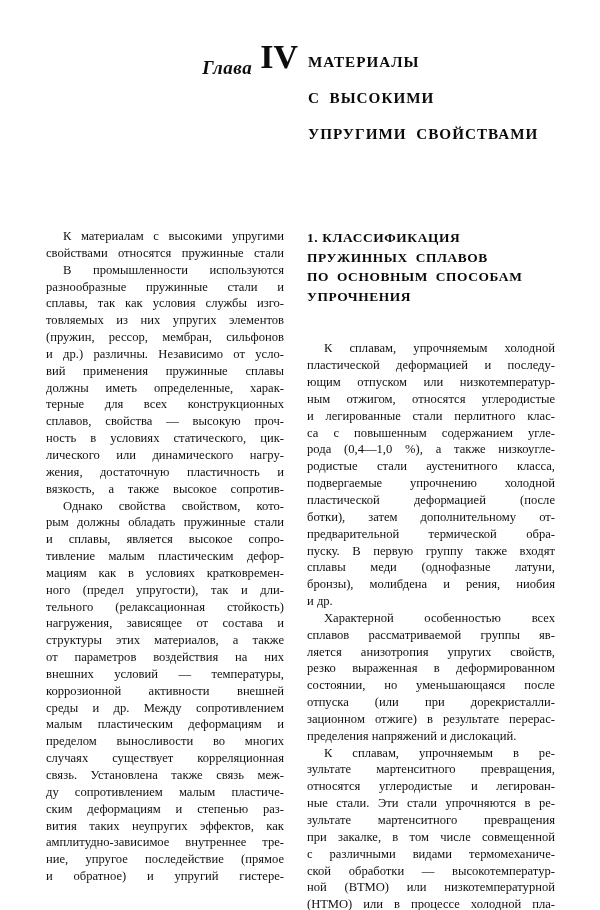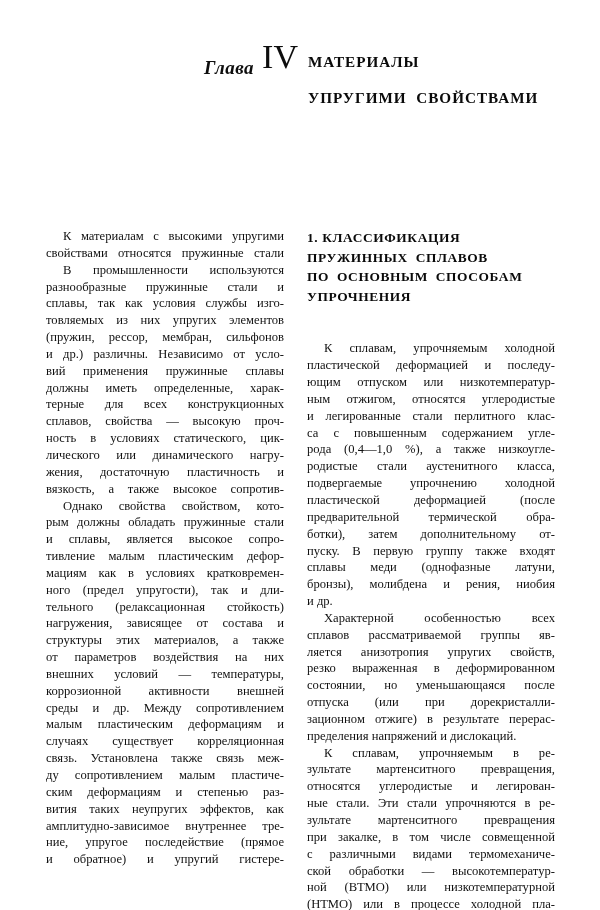--- a/index.html
+++ b/index.html
@@ -48,21 +48,21 @@
     font-style: italic;
     font-weight: bold;
     font-size: 19px;
     letter-spacing: 0.5px;
     line-height: 1;
     margin-top: 20px;
     margin-right: 8px;
   }
   .chapter-number {
     font-family: "Liberation Serif", "DejaVu Serif", serif;
-    font-weight: normal;
+    font-weight: bold;
     font-size: 34px;
     line-height: 1;
     letter-spacing: 0px;
     margin-top: 2px;
   }
   .chapter-title {
     width: 292px;
     box-sizing: border-box;
     padding-left: 0px;
   }
@@ -128,20 +128,21 @@
 
 <div class="page">
 
   <div class="chapter-header">
     <div class="chapter-label-block">
       <span class="chapter-word">Глава</span>
       <span class="chapter-number">IV</span>
     </div>
     <div class="chapter-title">
       <div class="chapter-title-line">МАТЕРИАЛЫ</div>
+      <div class="chapter-title-line">С  ВЫСОКИМИ</div>
       <div class="chapter-title-line">УПРУГИМИ  СВОЙСТВАМИ</div>
     </div>
   </div>
 
   <div class="columns">
 
     <div class="col col-left">
 
       <div class="para">
         <div class="j ind"><span>К</span><span>материалам</span><span>с</span><span>высокими</span><span>упругими</span></div>
@@ -173,20 +174,21 @@
         <div class="j"><span>мациям</span><span>как</span><span>в</span><span>условиях</span><span>кратковремен-</span></div>
         <div class="j"><span>ного</span><span>(предел</span><span>упругости),</span><span>так</span><span>и</span><span>дли-</span></div>
         <div class="j"><span>тельного</span><span>(релаксационная</span><span>стойкость)</span></div>
         <div class="j"><span>нагружения,</span><span>зависящее</span><span>от</span><span>состава</span><span>и</span></div>
         <div class="j"><span>структуры</span><span>этих</span><span>материалов,</span><span>а</span><span>также</span></div>
         <div class="j"><span>от</span><span>параметров</span><span>воздействия</span><span>на</span><span>них</span></div>
         <div class="j"><span>внешних</span><span>условий</span><span>—</span><span>температуры,</span></div>
         <div class="j"><span>коррозионной</span><span>активности</span><span>внешней</span></div>
         <div class="j"><span>среды</span><span>и</span><span>др.</span><span>Между</span><span>сопротивлением</span></div>
         <div class="j"><span>малым</span><span>пластическим</span><span>деформациям</span><span>и</span></div>
+        <div class="j"><span>пределом</span><span>выносливости</span><span>во</span><span>многих</span></div>
         <div class="j"><span>случаях</span><span>существует</span><span>корреляционная</span></div>
         <div class="j"><span>связь.</span><span>Установлена</span><span>также</span><span>связь</span><span>меж-</span></div>
         <div class="j"><span>ду</span><span>сопротивлением</span><span>малым</span><span>пластиче-</span></div>
         <div class="j"><span>ским</span><span>деформациям</span><span>и</span><span>степенью</span><span>раз-</span></div>
         <div class="j"><span>вития</span><span>таких</span><span>неупругих</span><span>эффектов,</span><span>как</span></div>
         <div class="j"><span>амплитудно-зависимое</span><span>внутреннее</span><span>тре-</span></div>
         <div class="j"><span>ние,</span><span>упругое</span><span>последействие</span><span>(прямое</span></div>
         <div class="j"><span>и</span><span>обратное)</span><span>и</span><span>упругий</span><span>гистере-</span></div>
 
       </div>
@@ -207,22 +209,22 @@
         <div class="j ind"><span>К</span><span>сплавам,</span><span>упрочняемым</span><span>холодной</span></div>
         <div class="j"><span>пластической</span><span>деформацией</span><span>и</span><span>последу-</span></div>
         <div class="j"><span>ющим</span><span>отпуском</span><span>или</span><span>низкотемператур-</span></div>
         <div class="j"><span>ным</span><span>отжигом,</span><span>относятся</span><span>углеродистые</span></div>
         <div class="j"><span>и</span><span>легированные</span><span>стали</span><span>перлитного</span><span>клас-</span></div>
         <div class="j"><span>са</span><span>с</span><span>повышенным</span><span>содержанием</span><span>угле-</span></div>
         <div class="j"><span>рода</span><span>(0,4—1,0</span><span>%),</span><span>а</span><span>также</span><span>низкоугле-</span></div>
         <div class="j"><span>родистые</span><span>стали</span><span>аустенитного</span><span>класса,</span></div>
         <div class="j"><span>подвергаемые</span><span>упрочнению</span><span>холодной</span></div>
         <div class="j"><span>пластической</span><span>деформацией</span><span>(после</span></div>
+        <div class="j"><span>ботки),</span><span>затем</span><span>дополнительному</span><span>от-</span></div>
         <div class="j"><span>предварительной</span><span>термической</span><span>обра-</span></div>
-        <div class="j"><span>ботки),</span><span>затем</span><span>дополнительному</span><span>от-</span></div>
         <div class="j"><span>пуску.</span><span>В</span><span>первую</span><span>группу</span><span>также</span><span>входят</span></div>
         <div class="j"><span>сплавы</span><span>меди</span><span>(однофазные</span><span>латуни,</span></div>
         <div class="j"><span>бронзы),</span><span>молибдена</span><span>и</span><span>рения,</span><span>ниобия</span></div>
         <div class="j left"><span>и др.</span></div>
       </div>
 
       <div class="para">
         <div class="j ind"><span>Характерной</span><span>особенностью</span><span>всех</span></div>
         <div class="j"><span>сплавов</span><span>рассматриваемой</span><span>группы</span><span>яв-</span></div>
         <div class="j"><span>ляется</span><span>анизотропия</span><span>упругих</span><span>свойств,</span></div>

